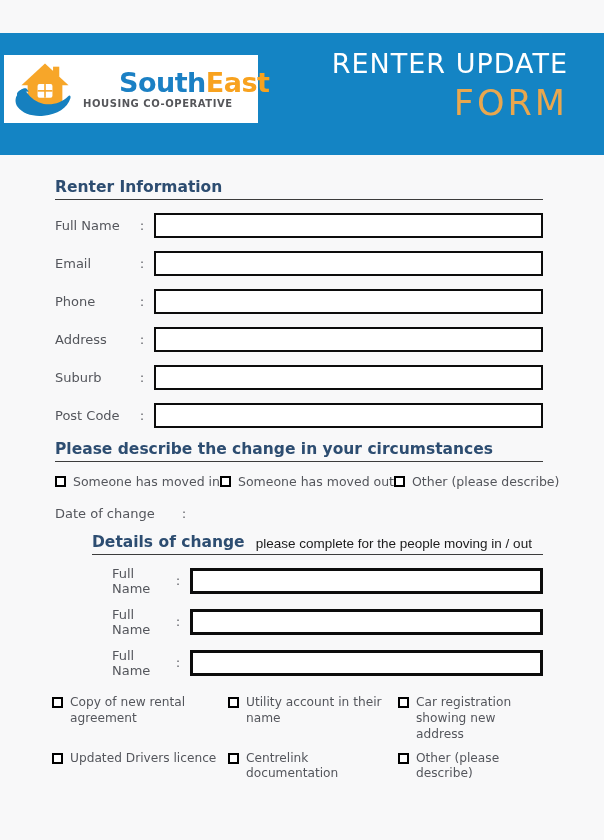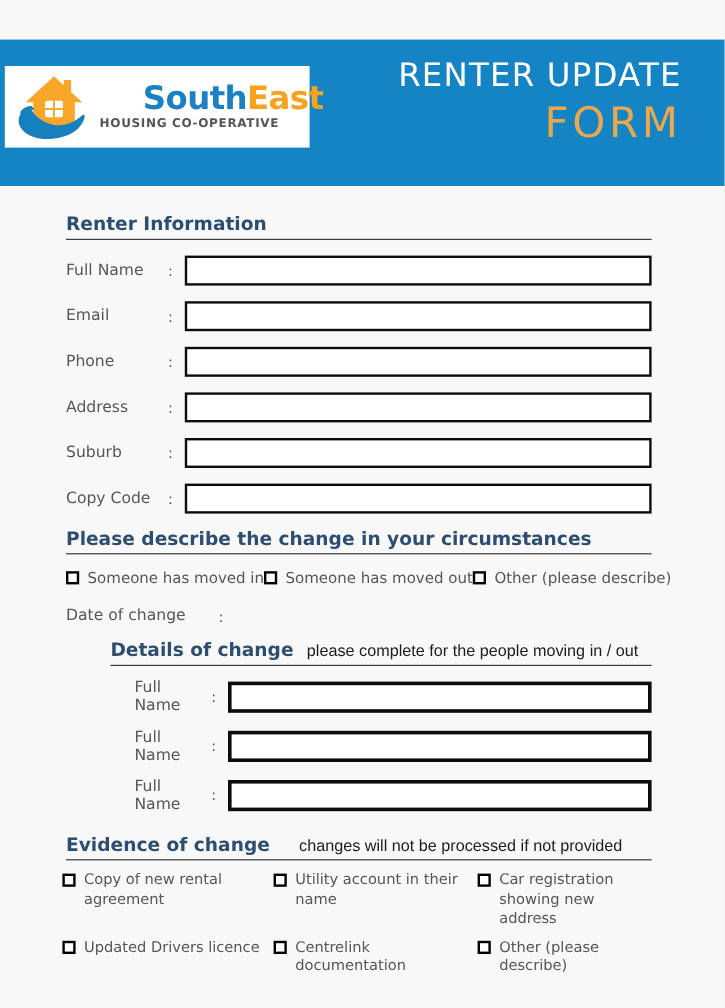--- a/index.html
+++ b/index.html
@@ -23,21 +23,21 @@
   .brand-east  { color:#f8a21e; }
   .tagline { font-size:10px; color:#55565a; font-weight:600; letter-spacing:0.55px; margin-top:1px; }
   .title-block { position:absolute; top:17px; right:36px; text-align:right; line-height:1; }
   .title-main { font-size:27px; color:#ffffff; letter-spacing:1px; font-weight:400; }
   .title-sub  { font-size:35px; color:#e9a74e; letter-spacing:3px; font-weight:400; margin-top:9px; }
 
   
   .content { padding:0 61px 0 55px; }
 
   .section-heading {
-    display:flex; align-items:center;
+    display:flex; align-items:flex-end;
     border-bottom:1.6px solid #3c3c3c; padding-bottom:3px;
     color:#2d4d71; font-size:15.5px; font-weight:700;
   }
   .section-note {
     flex:1; text-align:center;
     font-family:"Liberation Sans", sans-serif;
     font-size:13.5px; font-weight:400; color:#1c1c1c;
   }
 
   .field-row { display:flex; align-items:center; margin-top:13px; }
@@ -142,21 +142,21 @@
         <span class="field-label">Address</span>
         <span class="colon">:</span>
         <input class="input-box" type="text" value="" style="">
       </div>
       <div class="field-row">
         <span class="field-label">Suburb</span>
         <span class="colon">:</span>
         <input class="input-box" type="text" value="" style="">
       </div>
       <div class="field-row">
-        <span class="field-label">Copy Code</span>
+        <span class="field-label">Post Code</span>
         <span class="colon">:</span>
         <input class="input-box" type="text" value="" style="">
       </div>
     </div>
 
     <div id="sec-circumstances">
       <div class="section-heading">
         <span>Please describe the change in your circumstances</span>
       </div>
 
@@ -198,24 +198,20 @@
         <input class="details-input" type="text" value="" style="">
       </div>
       <div class="details-row">
         <span class="details-label">Full Name</span>
         <span class="colon">:</span>
         <input class="details-input" type="text" value="" style="">
       </div>
     </div>
 
     <div id="sec-evidence">
-      <div class="section-heading">
-        <span>Evidence of change</span>
-        <span class="section-note">changes will not be processed if not provided</span>
-      </div>
 
       <div class="evidence-grid">
         <div class="ev-item">
           <span class="checkbox"></span>
           <span class="ev-label">Copy of new rental agreement</span>
         </div>
         <div class="ev-item">
           <span class="checkbox"></span>
           <span class="ev-label">Utility account in their name</span>
         </div>

